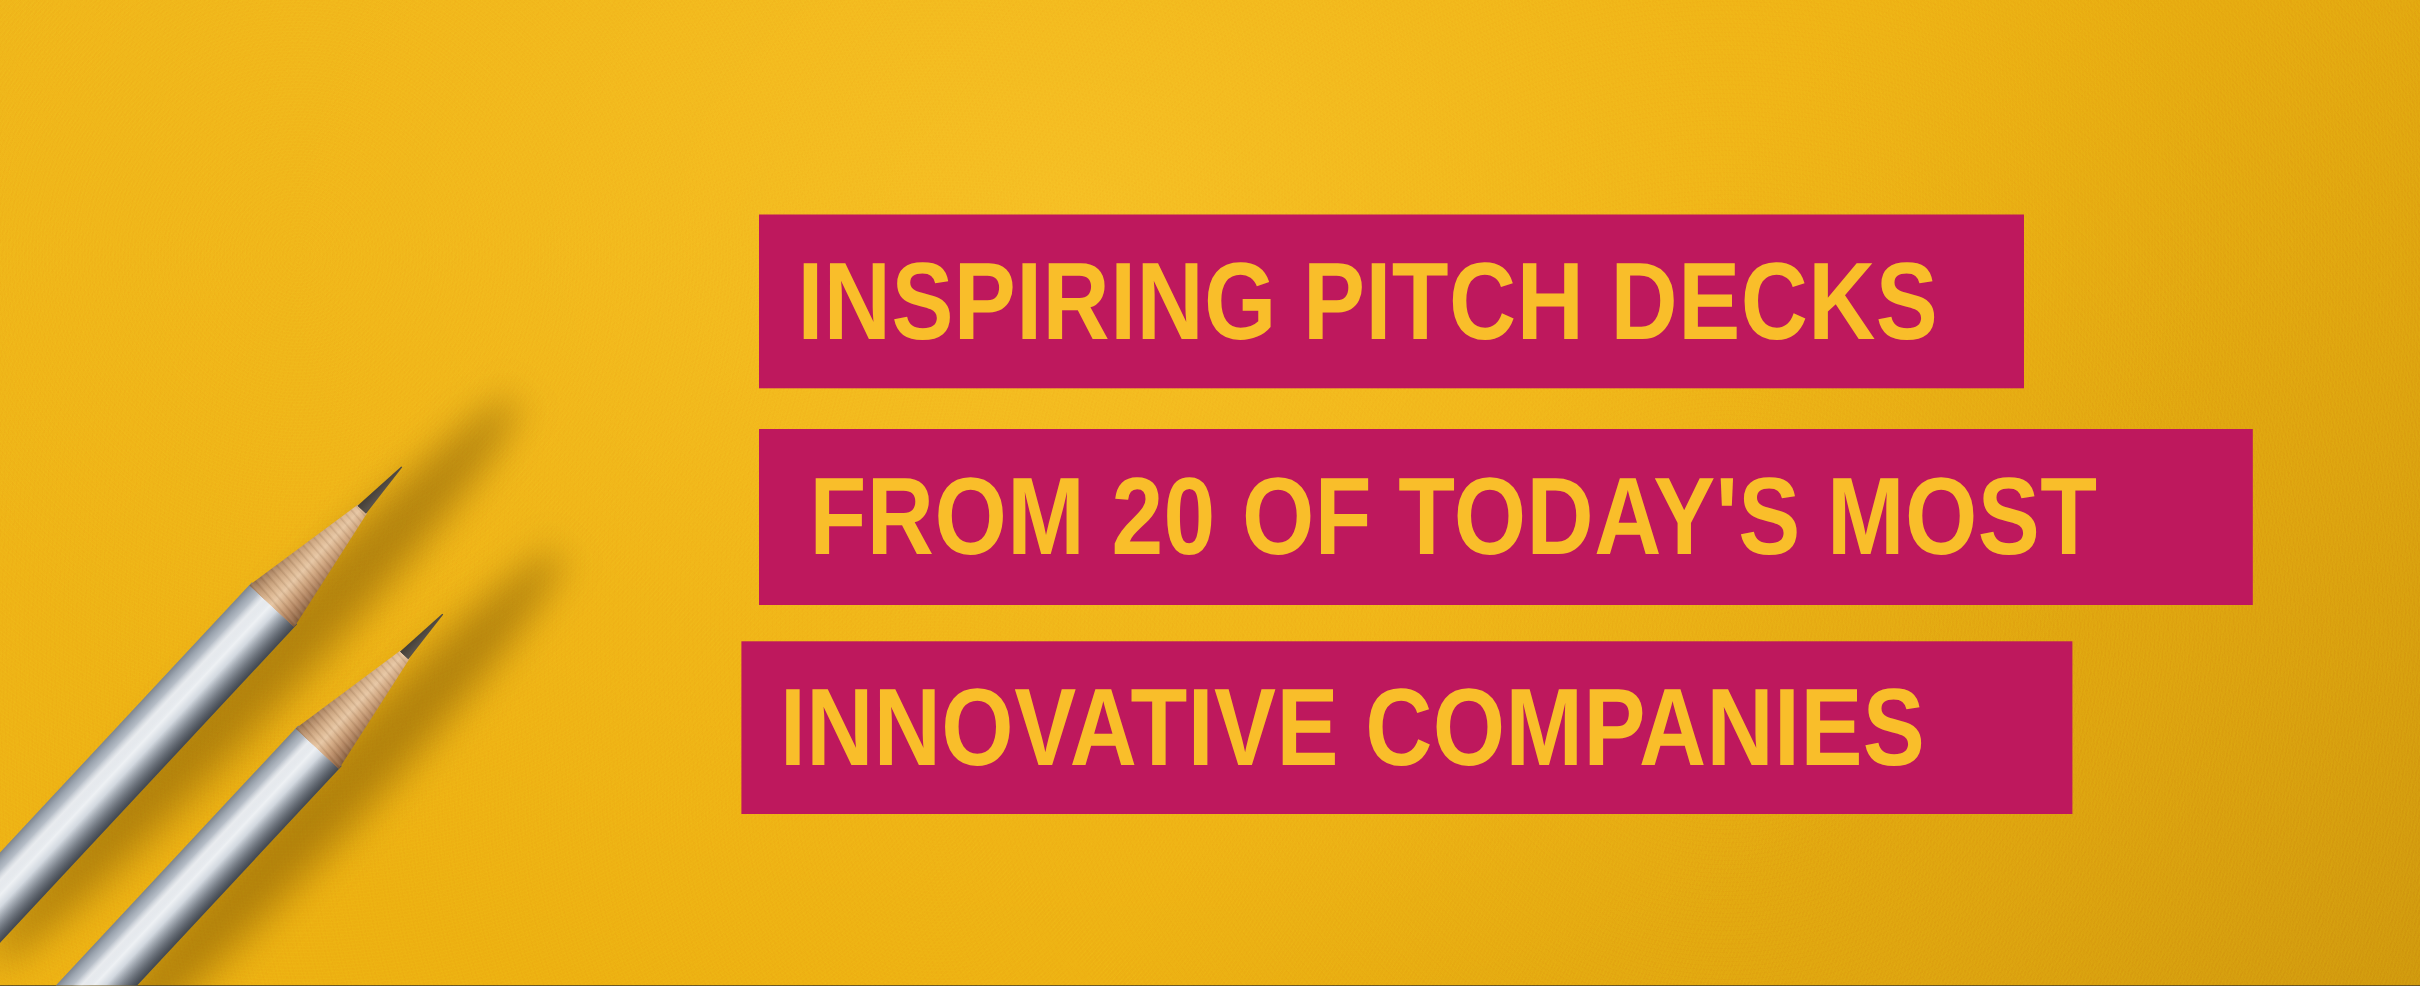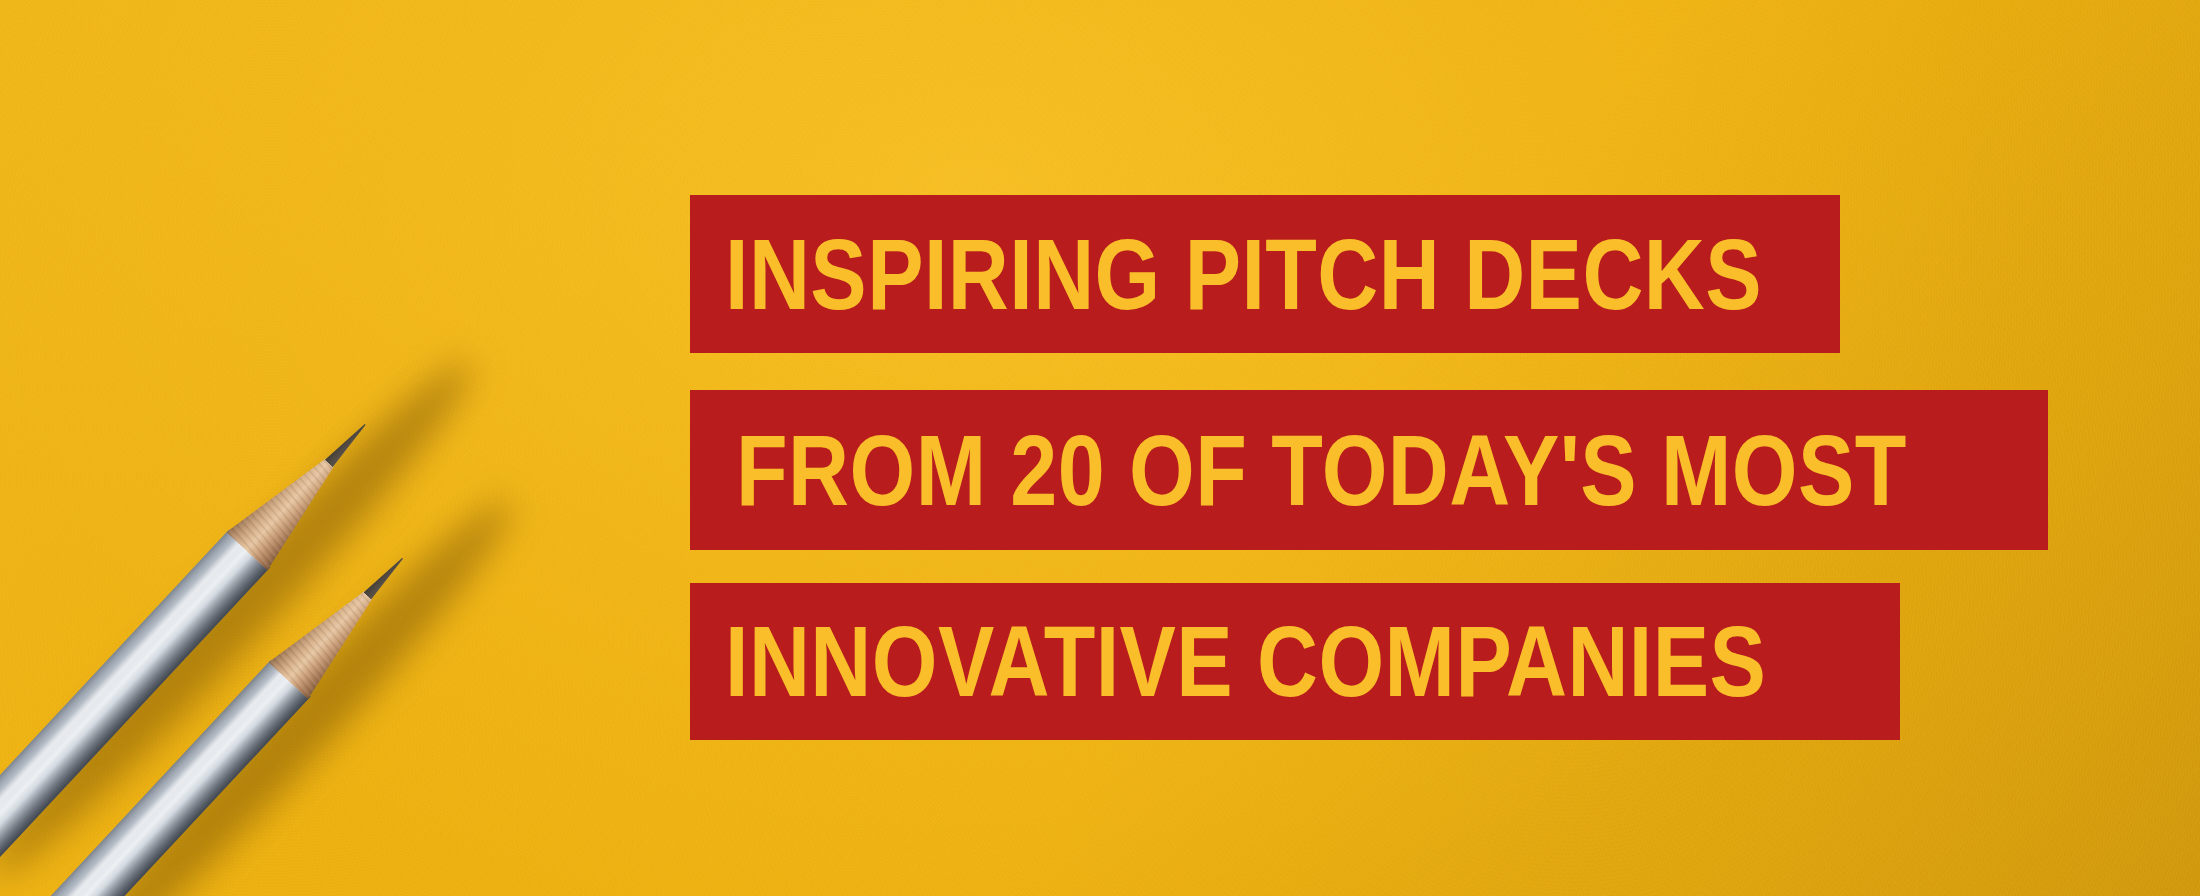--- a/index.html
+++ b/index.html
@@ -145,37 +145,37 @@
     position: absolute;
     left: 0; right: 0; bottom: 0;
     background: linear-gradient(to top,
       rgba(26, 30, 36, 0.52) 0%,
       rgba(26, 30, 36, 0.00) 100%);
   }
 
   
   .band {
     position: absolute;
-    background: #b91c1c;
+    background: #be185d;
     display: flex;
     align-items: center;
   }
   .band-text {
     color: #f9be2a;
     font-family: "Liberation Sans", sans-serif;
     font-weight: 700;
     white-space: nowrap;
     letter-spacing: 0.5px;
     transform: scaleX(0.845);
     transform-origin: left center;
   }
 
   #band-1 { left: 690px; top: 195px; width: 1150px; height: 158px; }
   #band-2 { left: 690px; top: 390px; width: 1347px; height: 160px; padding-left: 11px; }
-  #band-3 { left: 690px; top: 583px; width: 1210px; height: 157px; }
+  #band-3 { left: 674px; top: 583px; width: 1210px; height: 157px; }
 
   #band-1 .band-text { font-size: 100px; margin-left: 35px; }
   #band-2 .band-text { font-size: 100px; margin-left: 35px; }
   #band-3 .band-text { font-size: 100px; margin-left: 35px; }
 </style>
 </head>
 <body>
 
 <div id="stage">
 

